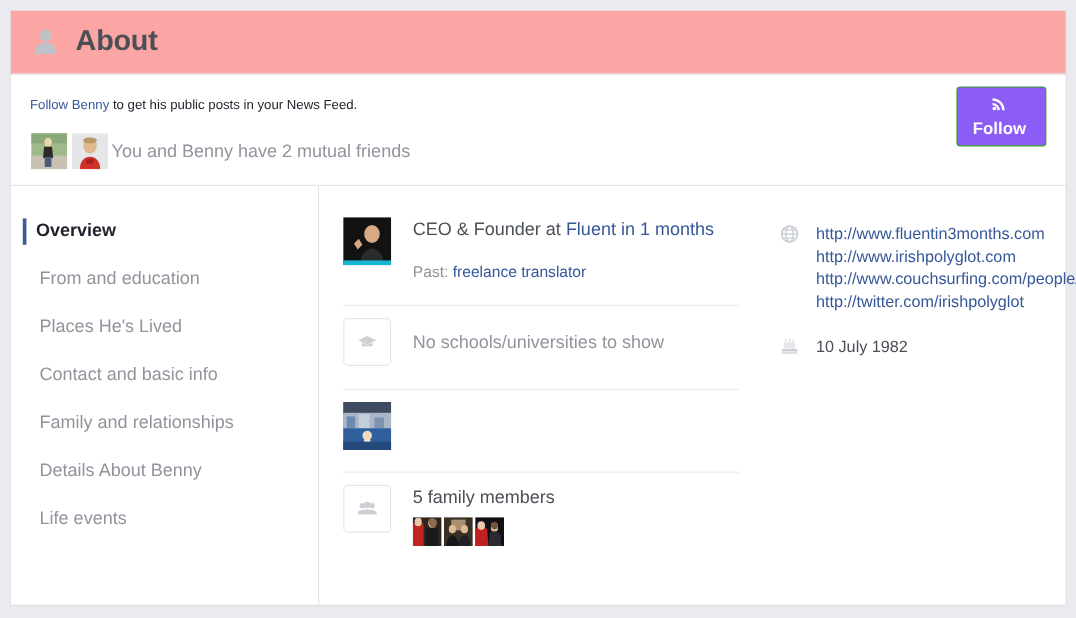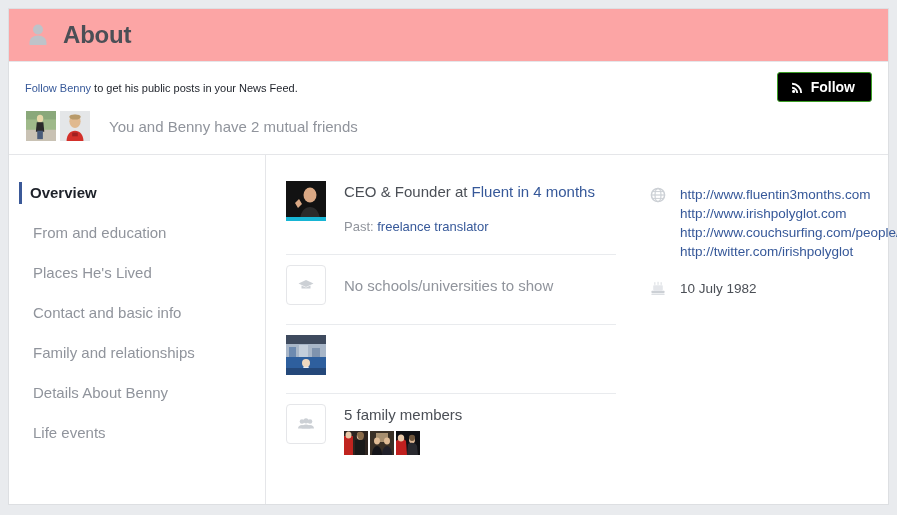--- a/index.html
+++ b/index.html
@@ -79,41 +79,42 @@
     gap: 2px;
   }
   .thumb {
     width: 32px;
     height: 32px;
     display: block;
     border: 1px solid #ffffff;
     box-sizing: border-box;
   }
   .mutual-text {
-    margin-left: 18px;
+    margin-left: 2px;
     font-size: 15px;
     color: #90949c;
   }
 
   .follow-button {
     position: absolute;
     right: 16px;
     top: 10px;
-    background: #000000;
+    background: #8b5cf6;
     border: 1px solid #3b9e25;
     border-radius: 3px;
     color: #ffffff;
     font-size: 14px;
     font-weight: bold;
     padding: 7px 16px 7px 13px;
     display: flex;
     align-items: center;
     gap: 7px;
     cursor: pointer;
     line-height: 1;
+    flex-direction: column;
   }
   .rss-icon { width: 13px; height: 13px; display: block; }
 
   
   .about-body {
     display: flex;
     height: calc(100% - 53px - 93px);
   }
   .sidebar {
     width: 257px;
@@ -337,21 +338,21 @@
               <rect width="40" height="40" fill="#121212"></rect>
               <ellipse cx="24" cy="14" rx="6.5" ry="7.5" fill="#d9a884"></ellipse>
               <path d="M17 20c0-5 14-5 14 0 0 7-4 11-7 11s-7-4-7-11z" fill="#c08f6e" opacity="0"></path>
               <path d="M14 38c1-8 5-12 10-12s9 4 10 12z" fill="#2b2b2b"></path>
               <path d="M9 22l4-4 3 5-4 4z" fill="#d9a884"></path>
               <rect y="36" width="40" height="4" fill="#17b5d4"></rect>
             </svg>
           </div>
           <div class="block-body">
             <div class="block-title">
-              <span>CEO &amp; Founder at </span><span class="link">Fluent in 4 months</span>
+              <span>CEO &amp; Founder at </span><span class="link">Fluent in 1 months</span>
             </div>
             <div class="block-sub">
               <span>Past: </span><span class="link">freelance translator</span>
             </div>
           </div>
         </div>
 
         <div class="info-block">
           <div class="block-media">
             <div class="icon-box">

